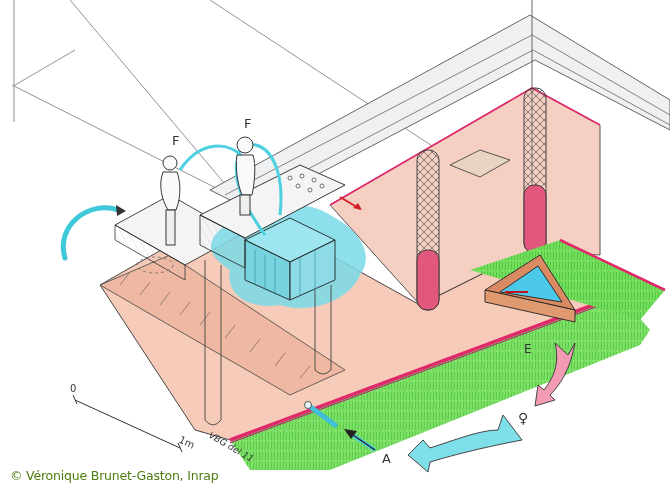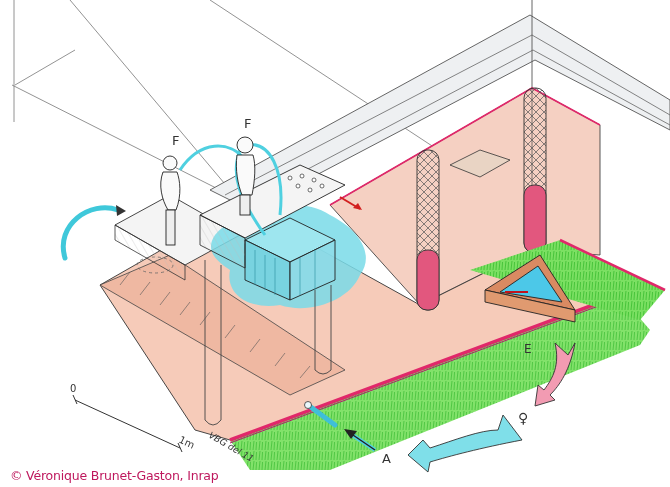--- a/index.html
+++ b/index.html
@@ -1,19 +1,19 @@
 <!DOCTYPE html>
 <html><head>
 <meta charset="utf-8">
 <style>
   html, body { margin: 0; padding: 0; background: #ffffff; }
   body { width: 670px; height: 487px; overflow: hidden; position: relative;
          font-family: "Liberation Sans", sans-serif; }
   #canvas { position: absolute; left: 0; top: 0; width: 670px; height: 487px; }
-  .credit { position: absolute; left: 10px; top: 468px; font-size: 12.5px; color: #be185d;
+  .credit { position: absolute; left: 10px; top: 468px; font-size: 12.5px; color: #4d7c0f;
             font-family: "DejaVu Sans", sans-serif; letter-spacing: -0.2px; white-space: nowrap; }
   .hand { font-family: "DejaVu Sans", sans-serif; fill: #333; }
 </style>
 </head>
 <body>
 
 <svg id="canvas" viewBox="0 0 670 487" xmlns="http://www.w3.org/2000/svg">
   <defs>
     <pattern id="lattice" width="8" height="8" patternUnits="userSpaceOnUse">
       <path d="M0 0 L8 8 M8 0 L0 8" stroke="#555" stroke-width="0.7"></path>

